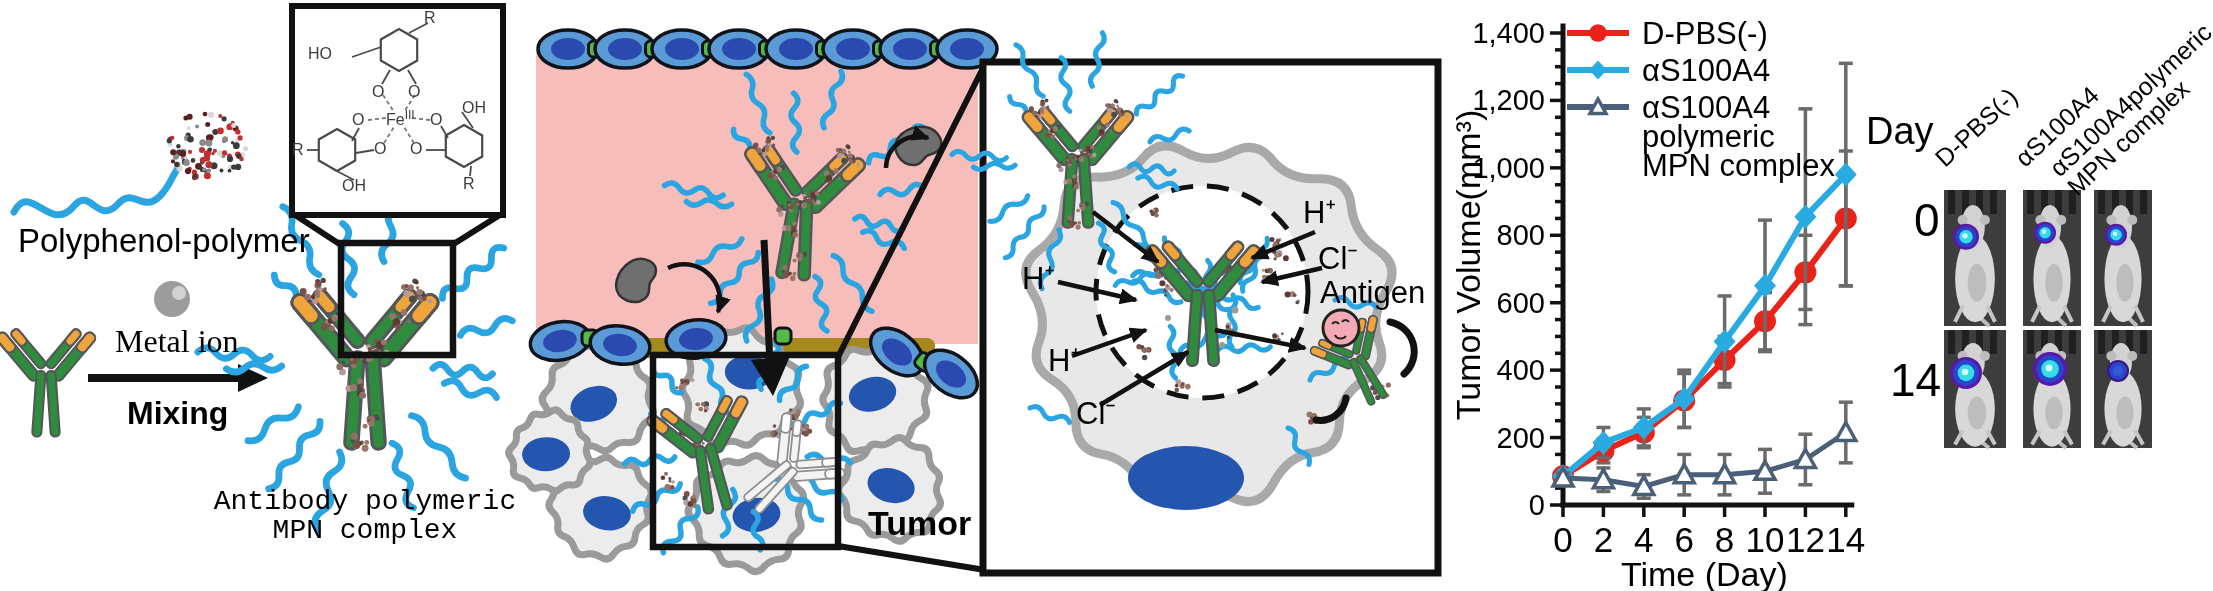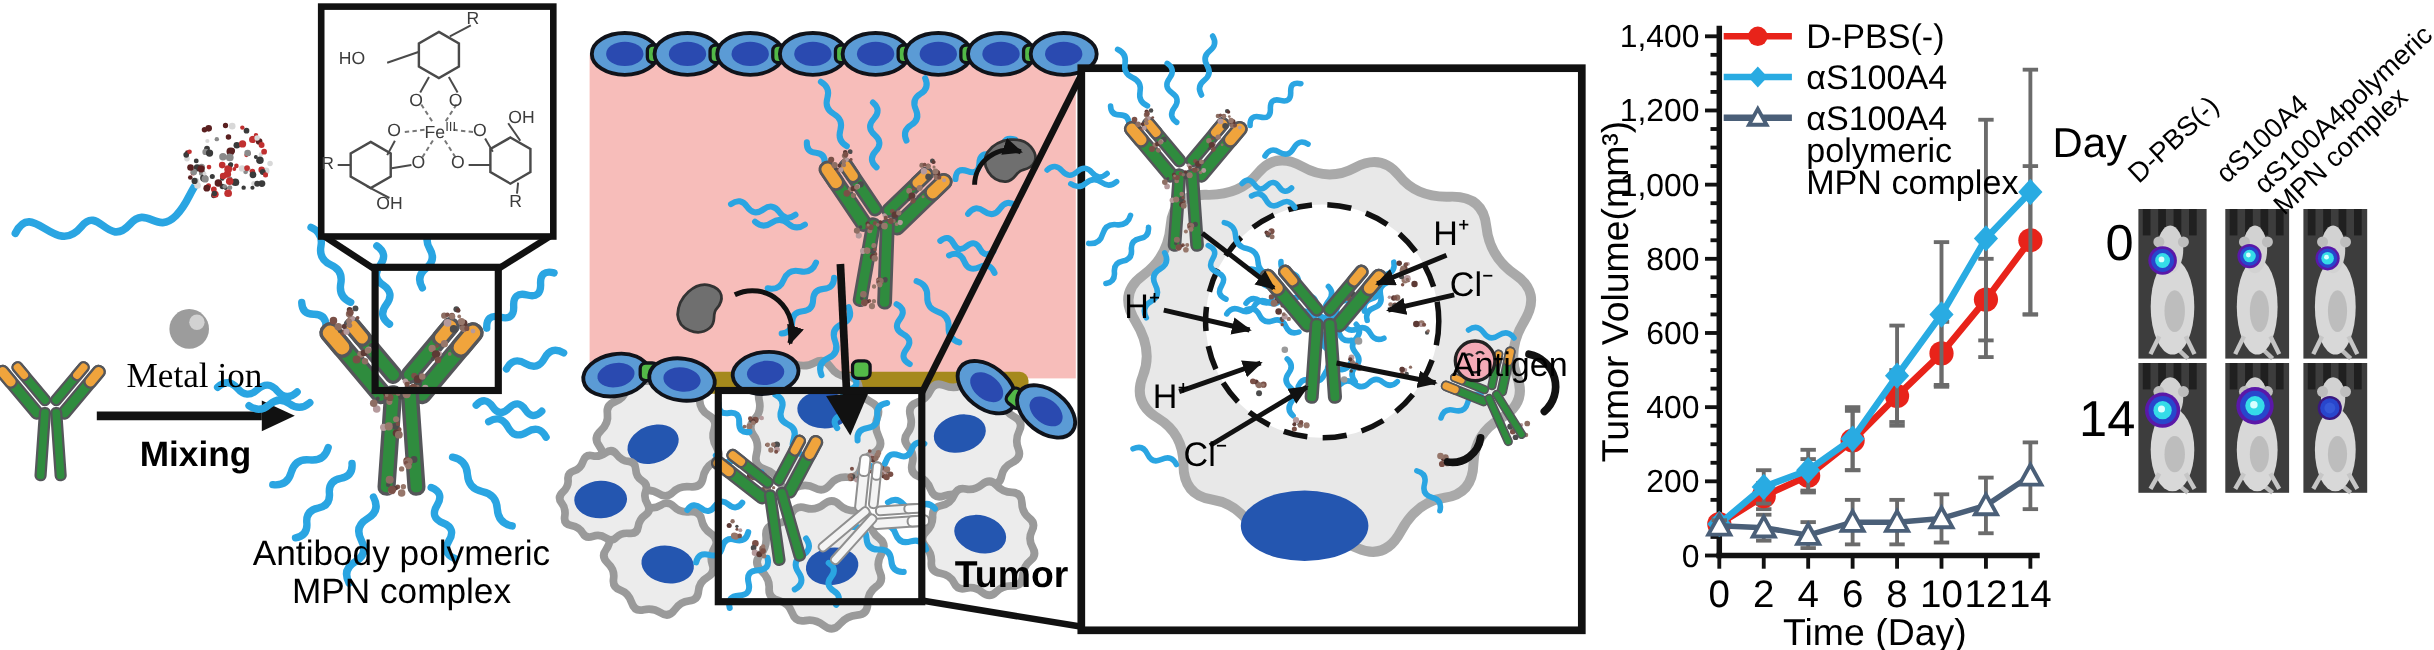--- a/index.html
+++ b/index.html
@@ -941,23 +941,24 @@
           <ellipse cx="2125" cy="412.9" rx="8.7" ry="16.520000000000003" fill="#b2b2b2" opacity="0.7"></ellipse>
           <line x1="2111" y1="430.29999999999995" x2="2103" y2="444.46" stroke="#c6c6c6" stroke-width="4"></line>
           <line x1="2135" y1="430.29999999999995" x2="2143" y2="444.46" stroke="#c6c6c6" stroke-width="4"></line>
           <circle cx="2118" cy="370.9" r="11" fill="#3a1880"></circle>
           <circle cx="2118" cy="370.9" r="8.8" fill="#2846cc"></circle>
           <circle cx="2118" cy="370.9" r="4.95" fill="#3558d8"></circle>
         </g>
       </g>
   </svg>
 
+  <div class="lbl" style="left:18px;top:224px;font-size:33px;">Polyphenol-polymer</div>
   <div class="lbl" style="left:115px;top:325px;font-size:32px;font-family:Liberation Serif, serif;">Metal ion</div>
   <div class="lbl" style="left:127px;top:397px;font-size:32px;font-weight:bold;">Mixing</div>
-  <div class="lbl center" style="left:200px;top:487px;width:330px;font-size:32px;">
+  <div class="lbl center" style="left:200px;top:487px;width:330px;font-size:28px;font-family:Liberation Mono, monospace;">
     <div>Antibody polymeric</div>
     <div>MPN complex</div>
   </div>
 
   <div class="lbl chem" style="left:424px;top:10px;">R</div>
   <div class="lbl chem" style="left:308px;top:46px;">HO</div>
   <div class="lbl chem" style="left:372px;top:84px;">O</div>
   <div class="lbl chem" style="left:408px;top:84px;">O</div>
   <div class="lbl chem" style="left:352px;top:112px;">O</div>
   <div class="lbl chem" style="left:386px;top:109px;"><span>Fe</span><sup style="font-size:12px;">III</sup></div>
@@ -966,21 +967,21 @@
   <div class="lbl chem" style="left:292px;top:142px;">R</div>
   <div class="lbl chem" style="left:374px;top:141px;">O</div>
   <div class="lbl chem" style="left:410px;top:141px;">O</div>
   <div class="lbl chem" style="left:342px;top:178px;">OH</div>
   <div class="lbl chem" style="left:463px;top:176px;">R</div>
 
   <div class="lbl" style="left:868px;top:506px;font-size:34px;font-weight:bold;">Tumor</div>
 
   <div class="lbl" style="left:1303px;top:197px;font-size:31px;">H⁺</div>
   <div class="lbl" style="left:1318px;top:243px;font-size:31px;">Cl⁻</div>
-  <div class="lbl" style="left:1320px;top:277px;font-size:31px;margin-top:39px;">Antigen</div>
+  <div class="lbl" style="left:1320px;top:277px;font-size:31px;">Antigen</div>
   <div class="lbl" style="left:1022px;top:263px;font-size:31px;">H⁺</div>
   <div class="lbl" style="left:1048px;top:345px;font-size:31px;">H⁺</div>
   <div class="lbl" style="left:1076px;top:398px;font-size:31px;">Cl⁻</div>
 
   <div class="lbl" style="left:1866px;top:112px;font-size:38px;">Day</div>
   <div class="lbl" style="left:1914px;top:196px;font-size:46px;">0</div>
   <div class="lbl" style="left:1890px;top:356px;font-size:46px;">14</div>
   <div class="lbl rot" style="left:1948px;top:145px;">D-PBS(-)</div>
   <div class="lbl rot" style="left:2028px;top:145px;">αS100A4</div>
   <div class="lbl rot pre" style="left:2080px;top:148px;line-height:26px;">αS100A4polymeric

